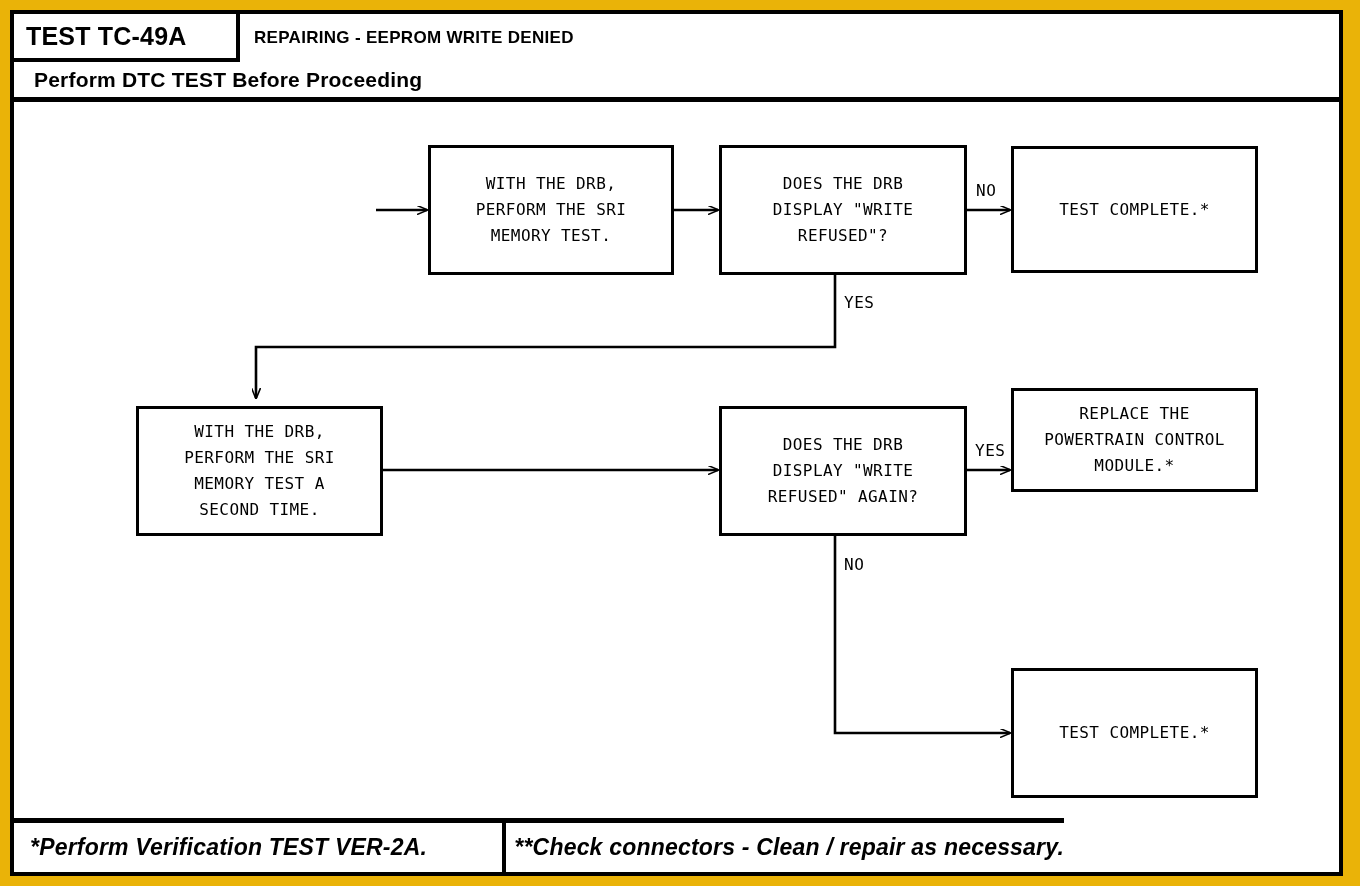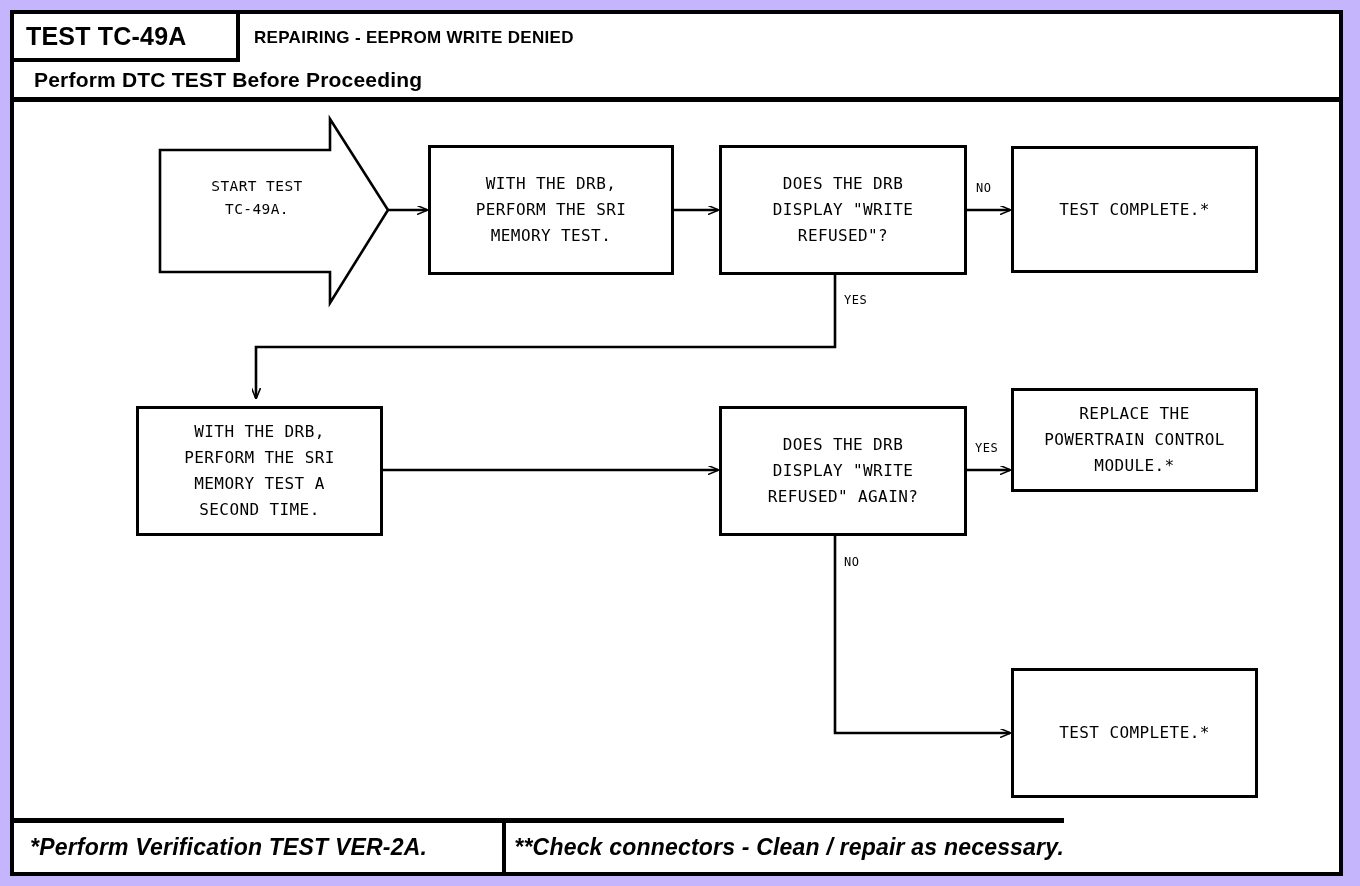--- a/index.html
+++ b/index.html
@@ -10,21 +10,21 @@
   body {
     width: 1360px;
     height: 886px;
     font-family: "Liberation Sans", sans-serif;
     overflow: hidden;
   }
   #page {
     position: relative;
     width: 1360px;
     height: 886px;
-    background: #c4b5fd;
+    background: #eab308;
   }
 
   
   .outer-frame {
     position: absolute;
     left: 10px;
     top: 10px;
     width: 1333px;
     height: 866px;
     border: 4px solid #000000;
@@ -156,21 +156,21 @@
     top: 0;
     width: 1325px;
     height: 710px;
     pointer-events: none;
   }
 
   
   .branch-label {
     position: absolute;
     font-family: "DejaVu Sans Mono", "Liberation Mono", monospace;
-    font-size: 12px;
+    font-size: 16px;
     letter-spacing: 0.5px;
     color: #000000;
     white-space: nowrap;
   }
 
   
   .footer {
     position: absolute;
     left: 14px;
     top: 818px;
@@ -242,27 +242,20 @@
 
       <polyline points="821,170 821,244 242,244 242,295" fill="none" stroke="#000" stroke-width="2.6" marker-end="url(#ah)"></polyline>
 
       <line x1="369" y1="367" x2="704" y2="367" stroke="#000" stroke-width="2.4" marker-end="url(#ah)"></line>
 
       <line x1="953" y1="367" x2="996" y2="367" stroke="#000" stroke-width="2.4" marker-end="url(#ah)"></line>
 
       <polyline points="821,433 821,630 996,630" fill="none" stroke="#000" stroke-width="2.6" marker-end="url(#ah)"></polyline>
     </svg>
 
-    <div class="start-shape">
-      <svg width="232" height="196" viewBox="0 0 232 196" xmlns="http://www.w3.org/2000/svg">
-        <polygon points="2,37 172,37 172,6 230,97 172,190 172,159 2,159" fill="#ffffff" stroke="#000000" stroke-width="2.6" stroke-linejoin="miter"></polygon>
-      </svg>
-      <div class="start-label">START TEST
-TC-49A.</div>
-    </div>
 
     <div class="node" style="left:414px; top:42px; width:246px; height:130px;">
       <span class="node-text">WITH THE DRB,
 PERFORM THE SRI
 MEMORY TEST.</span>
     </div>
 
     <div class="node" style="left:705px; top:42px; width:248px; height:130px;">
       <span class="node-text">DOES THE DRB
 DISPLAY "WRITE

